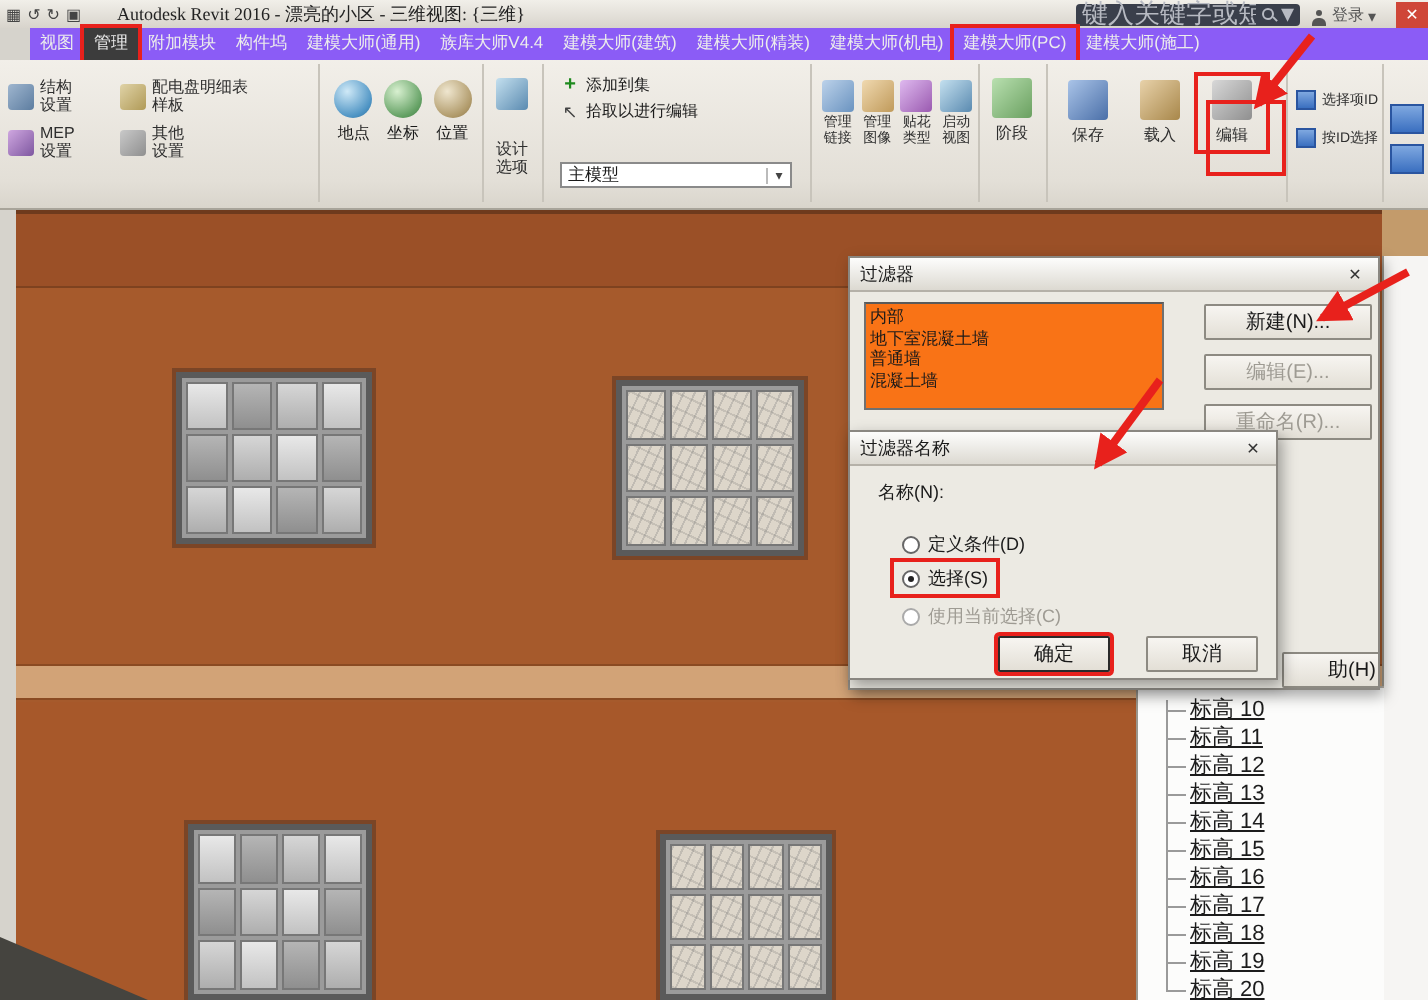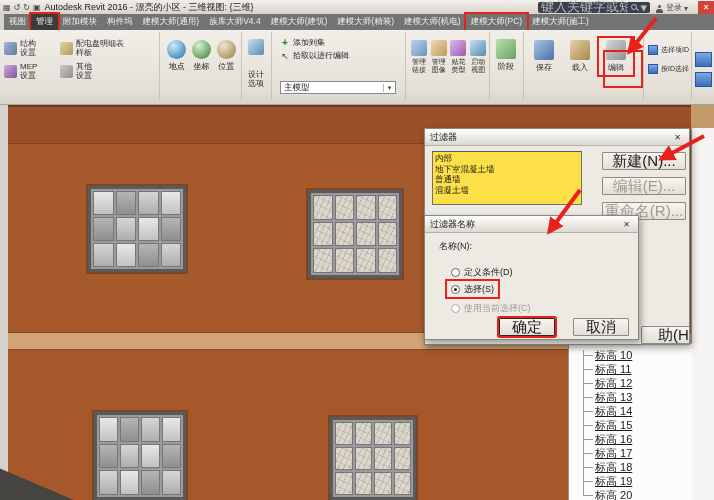--- a/index.html
+++ b/index.html
@@ -10,38 +10,38 @@
     color:#1a1a1a; cursor:default;
   }
   .ml{ white-space:pre-line; line-height:1.08; }
 
   
   .titlebar{ position:absolute; top:0; left:0; right:0; height:14px;
     background:linear-gradient(#f1efe9,#d8d4cc); display:flex; align-items:center;
     gap:4px; padding:0 0 0 3px; font-size:9px; }
   .qat{ display:flex; gap:3px; font-size:8px; color:#444; }
   .qat span{ line-height:13px; }
-  .app-title{ font-size:9px; white-space:nowrap; color:#222; }
+  .app-title{ margin-left:14px; font-size:9px; white-space:nowrap; color:#222;font-family:Liberation Serif, serif; }
   .searchbox{ margin-left:auto; width:112px; height:11px; background:#3a3f4b;
     border-radius:2px; color:#b7bac2; font-size:13px; display:flex; align-items:center;
     padding:0 3px; gap:3px; }
   .search-text{ flex:1; overflow:hidden; white-space:nowrap; }
   .mag{ width:6px; height:6px; border:1px solid #b7bac2; border-radius:50%; position:relative; flex:none;}
   .mag::after{ content:""; position:absolute; width:3px; height:1px; background:#b7bac2;
     transform:rotate(45deg); right:-3px; bottom:-1px; }
   .tb-ics{ display:flex; gap:6px; align-items:center; font-size:8px; color:#555; padding:0 2px; }
   .login{ display:flex; align-items:flex-end; gap:2px; }
   .person{ position:relative; width:8px; height:8px; }
   .person::before{ content:""; position:absolute; top:0; left:2.5px; width:3px; height:3px; border-radius:50%; background:#555; }
   .person::after{ content:""; position:absolute; bottom:0; left:.5px; width:7px; height:3.5px; border-radius:3px 3px 0 0; background:#555; }
   .close-btn{ width:16px; height:13px; background:#cf4638; color:#fff; display:flex;
     align-items:center; justify-content:center; font-size:8px; margin-left:4px; }
 
   
-  .tabrow{ position:absolute; top:14px; left:4px; right:0; height:16px; background:#737373;
+  .tabrow{ position:absolute; top:14px; left:15px; right:0; height:16px; background:#8b5cf6;
     display:flex; color:#ececec; font-size:8.5px; }
   .tab{ display:flex; align-items:center; padding:0 5px; white-space:nowrap; }
   .tab.active{ background:#3c3c3c; }
   .hl-red{ box-shadow:0 0 0 2px #e8211c; }
 
   
   .ribbon{ position:absolute; top:30px; left:0; right:0; height:75px;
     background:linear-gradient(#f2efe9,#e3dfd7 82%,#d9d5cc); border-bottom:1px solid #a8a49a; }
   .panel{ position:absolute; top:2px; bottom:3px; border-right:1px solid #c8c4bb; }
   .col{ display:flex; flex-direction:column; gap:4px; padding-top:7px; }
@@ -120,27 +120,27 @@
   .level-item::before{ content:""; position:absolute; left:4px; top:7px; width:10px; height:1px; background:#9a9a9a; }
 
   
   .dlg{ position:absolute; background:#eceae3; border:1px solid #8a8781;
     box-shadow:2px 3px 7px rgba(0,0,0,.35); font-size:9px; overflow:hidden; }
   .dlg-title{ height:17px; display:flex; align-items:center; padding:0 5px;
     background:linear-gradient(#fdfdfc,#dcd9d1); border-bottom:1px solid #b5b1a8; font-size:9px; }
   .dlg-close{ margin-left:auto; width:13px; height:12px; display:flex; align-items:center;
     justify-content:center; font-size:8px; color:#333; }
   #dlg-filters{ left:424px; top:128px; width:266px; height:217px; z-index:10; }
-  .listbox{ position:absolute; left:7px; top:22px; width:150px; height:54px; background:#fde047;
+  .listbox{ position:absolute; left:7px; top:22px; width:150px; height:54px; background:#f97316;
     border:1px solid #707070; border-top-color:#5a5a5a; font-size:8.5px; line-height:10.5px;
     padding:1px 2px; overflow:hidden; }
   .lb-item{ white-space:nowrap; }
   .dbtn{ position:absolute; width:84px; height:18px;
     background:linear-gradient(#f7f5f1,#e3dfd6); border:1px solid #8d8a82; border-radius:1px;
-    display:flex; align-items:center; justify-content:center; font-size:15px; }
+    display:flex; align-items:center; justify-content:center; font-size:10px; }
   .dbtn.disabled{ color:#9e9b93; }
   #btn-new{ left:177px; top:23px; }
   #btn-editf{ left:177px; top:48px; }
   #btn-rename{ left:177px; top:73px; }
   #btn-help-partial{ left:216px; top:197px; width:70px; }
   #dlg-name{ left:424px; top:215px; width:215px; height:125px; z-index:20; }
   .name-row{ position:absolute; left:14px; top:24px; display:flex; align-items:center; gap:4px; }
   .name-input{ width:146px; height:15px; border:1px solid #7a7a7a; background:#fff;
     font-size:9px; padding:0 2px; font-family:inherit; }
   .radio-row{ position:absolute; left:22px; display:flex; align-items:center; gap:4px;

